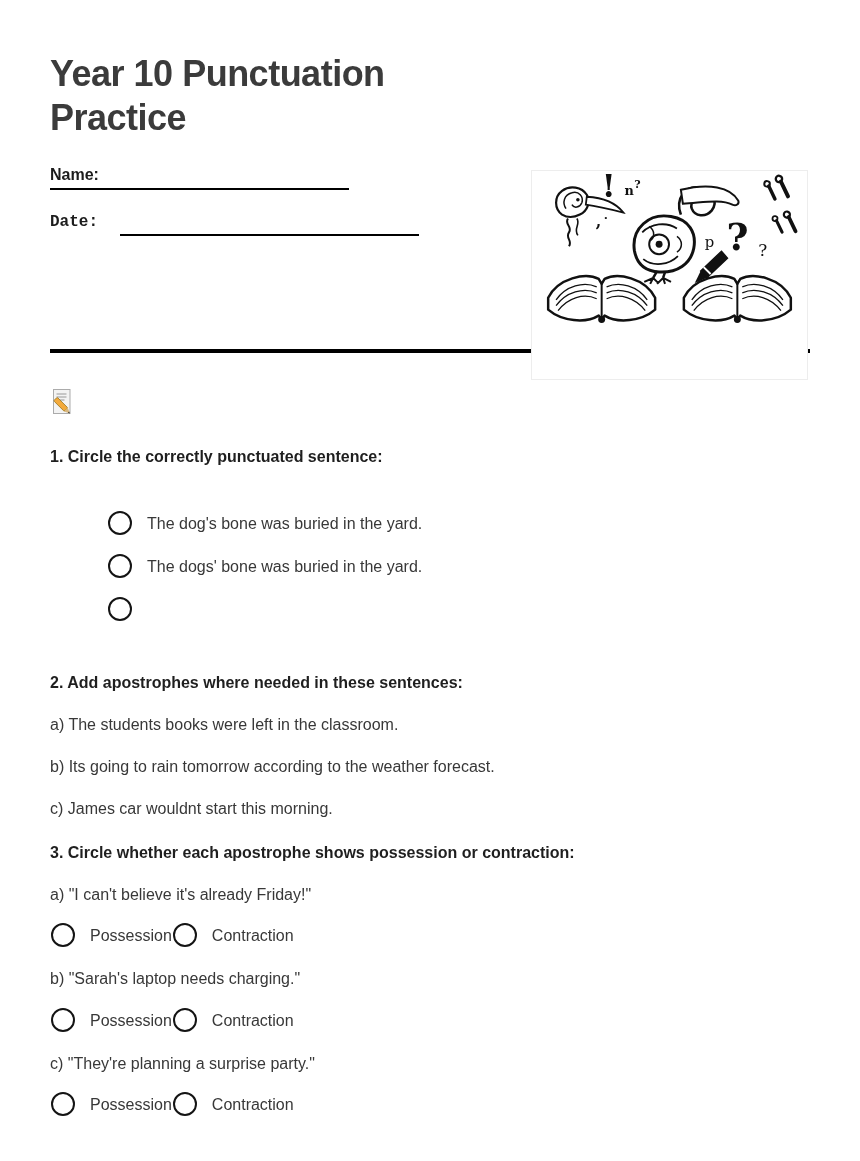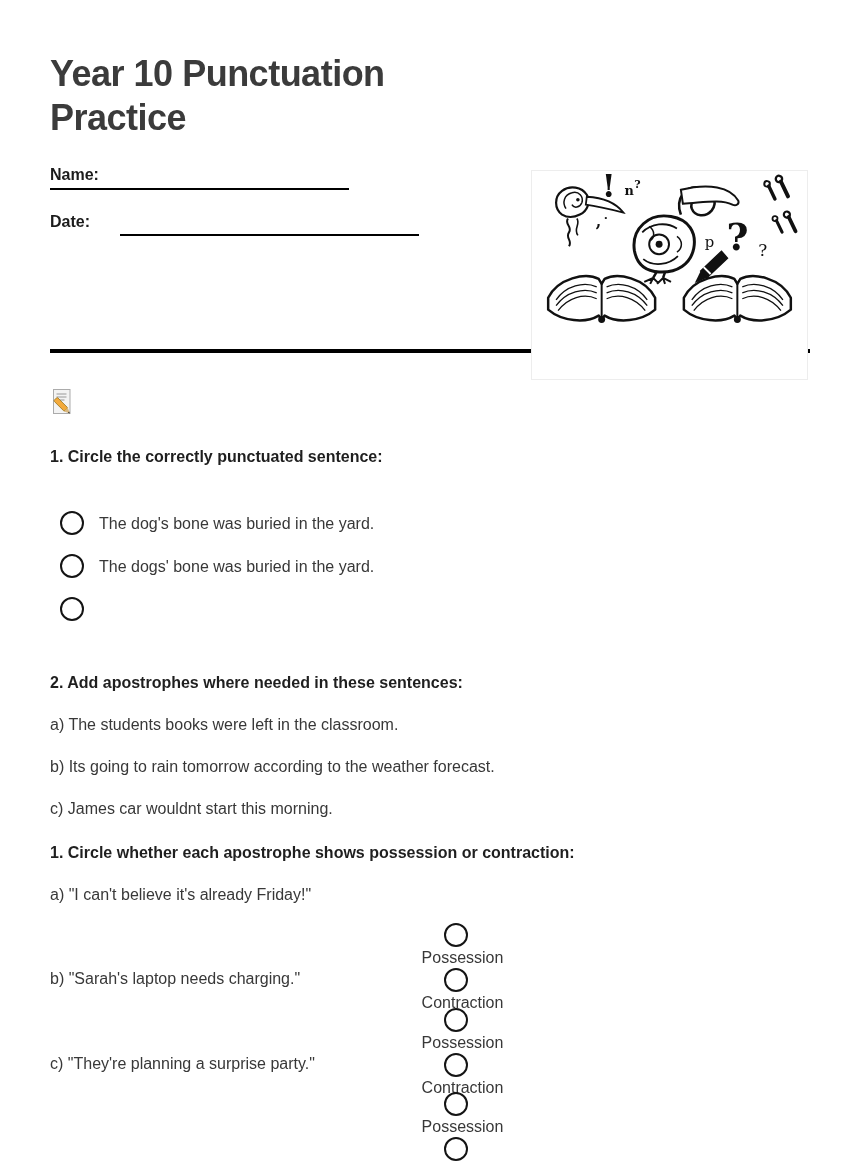--- a/index.html
+++ b/index.html
@@ -24,21 +24,21 @@
     letter-spacing: -0.5px;
   }
 
   .field-row {
     display: flex;
     align-items: flex-start;
     margin-left: 50px;
     height: 24px;
   }
   .field-row.name { margin-top: 26px; flex-direction: column; }
-  .field-row.date { margin-top: 23px; }
+  .field-row.date { margin-top: 23px; font-family: Liberation Mono, monospace; }
   .field-label {
     width: 70px;
     font-size: 16px;
     font-weight: 700;
     color: #1c1c1c;
     line-height: 18px;
   }
   .field-line {
     width: 299px;
     height: 23px;
@@ -79,21 +79,21 @@
     margin-left: 50px;
     font-size: 16px;
     font-weight: 700;
     color: #1f1f1f;
     line-height: 21px;
   }
   .prompt.q1 { margin-top: 29px; }
   .prompt.q2 { margin-top: 51px; }
   .prompt.q3 { margin-top: 23px; }
 
-  .options { margin-top: 44px; }
+  .options { margin-top: 44px; padding-left: 48px; }
   .option-row {
     display: flex;
     align-items: center;
     margin-left: 60px;
     height: 24px;
     margin-bottom: 19px;
   }
   .option-row:last-child { margin-bottom: 0; }
 
   .radio {
@@ -116,21 +116,20 @@
     font-size: 16px;
     color: #383838;
     line-height: 21px;
   }
 
   .pc-row {
     display: flex;
     align-items: center;
     margin-left: 51px;
     height: 24px;
-    flex-direction: column;
   }
   .pc-row.a1 { margin-top: 18px; }
   .pc-row.a2 { margin-top: 19px; }
   .pc-row.a3 { margin-top: 18px; }
   .pc-label {
     margin-left: 15px;
     margin-right: 1px;
     font-size: 16px;
     color: #383838;
     line-height: 21px;
@@ -248,21 +247,21 @@
     <div class="option-row">
       <span class="radio"></span>
     </div>
   </div>
 
   <p class="prompt q2">2. Add apostrophes where needed in these sentences:</p>
   <p class="sentence">a) The students books were left in the classroom.</p>
   <p class="sentence">b) Its going to rain tomorrow according to the weather forecast.</p>
   <p class="sentence">c) James car wouldnt start this morning.</p>
 
-  <p class="prompt q3">1. Circle whether each apostrophe shows possession or contraction:</p>
+  <p class="prompt q3">3. Circle whether each apostrophe shows possession or contraction:</p>
 
   <p class="sentence">a) "I can't believe it's already Friday!"</p>
   <div class="pc-row a1">
     <span class="radio"></span>
     <span class="pc-label">Possession</span>
     <span class="radio"></span>
     <span class="pc-label">Contraction</span>
   </div>
 
   <p class="sentence">b) "Sarah's laptop needs charging."</p>

